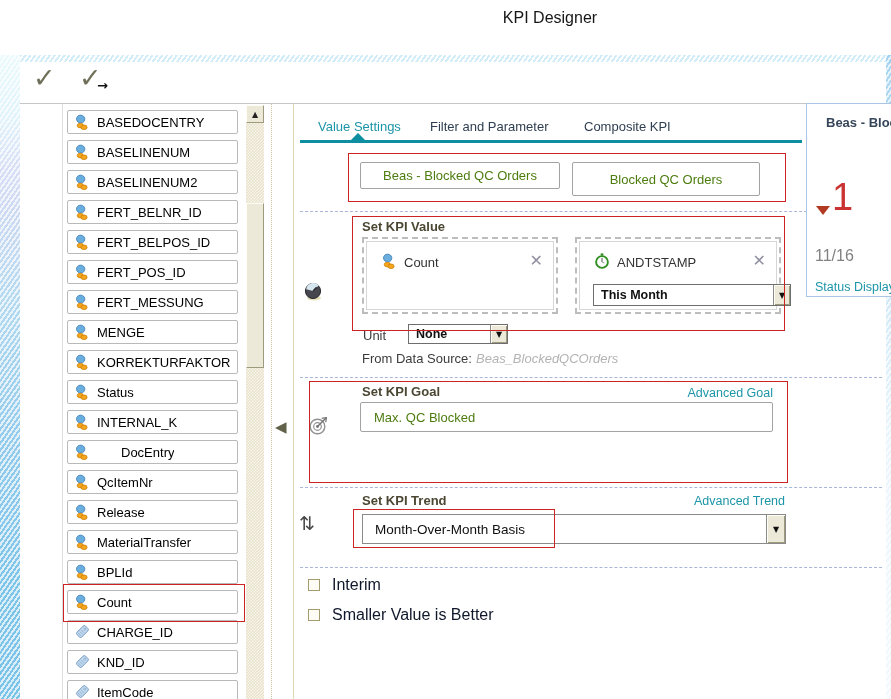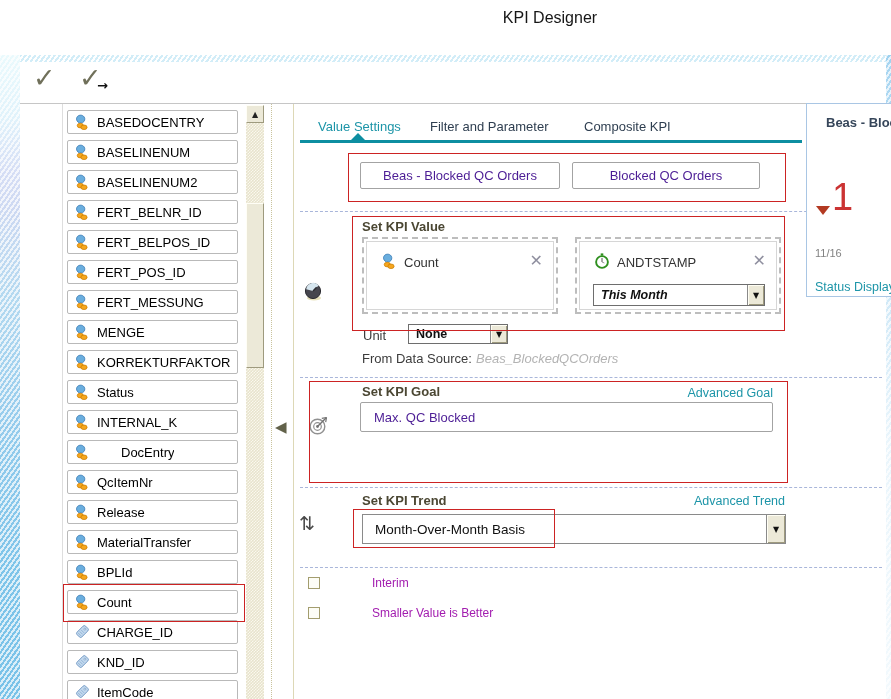--- a/index.html
+++ b/index.html
@@ -56,21 +56,21 @@
 
   
   .tab{position:absolute;top:119px;font-size:13px;color:#2e3e50;cursor:pointer;white-space:nowrap;}
   .tab.active{color:#1d95a8;}
   .tab-underline{position:absolute;left:300px;top:140px;width:502px;height:3px;background:#0d8ea1;}
   .tab-notch{position:absolute;left:350px;top:133px;width:0;height:0;
       border-left:8px solid transparent;border-right:8px solid transparent;border-bottom:8px solid #0d8ea1;}
 
   
   .input{position:absolute;background:#fff;border:1px solid #a3a3a3;border-radius:2px;
-      font-size:13px;color:#4c1d95;display:flex;align-items:center;box-sizing:border-box;white-space:nowrap;}
+      font-size:13px;color:#4d7c0f;display:flex;align-items:center;box-sizing:border-box;white-space:nowrap;}
   .input.center{justify-content:center;}
   .select{position:absolute;background:#fff;border:1px solid #6e6e6e;display:flex;align-items:stretch;
       font-size:12.5px;font-weight:bold;color:#101010;box-sizing:border-box;}
   .select .txt{flex:1;display:flex;align-items:center;padding-left:7px;white-space:nowrap;overflow:hidden;}
   .select .btn{width:16px;background:#ece9d8;border-left:1px solid #8a8a8a;display:flex;align-items:center;
       justify-content:center;font-size:8px;color:#111;
       box-shadow:inset 1px 1px 0 #fffef4,inset -1px -1px 0 #9e9a7e;cursor:pointer;
       font-family:"DejaVu Sans",sans-serif;}
   .dash{position:absolute;height:0;border-top:1px dashed #a9b6da;}
   .ann{position:absolute;border:1px solid #cc2323;pointer-events:none;z-index:40;}
@@ -82,30 +82,30 @@
   .x-icon{position:absolute;right:10px;top:9px;font-size:16px;font-weight:bold;color:#8f8f9f;
       font-family:"DejaVu Sans",sans-serif;cursor:pointer;}
   .plain-label{position:absolute;font-size:13px;color:#3c3c3c;white-space:nowrap;}
   .ds-value{position:absolute;font-size:13px;font-style:italic;color:#b3b3b3;white-space:nowrap;}
   .side-icon{position:absolute;}
   .trend-glyph{position:absolute;font-size:19px;color:#4a4a4a;font-family:"DejaVu Sans",sans-serif;}
 
   
   .cb-row{position:absolute;left:308px;display:flex;align-items:center;gap:12px;}
   .cb-box{width:12px;height:12px;background:#fdfdf6;border:1px solid #a39d6e;box-sizing:border-box;cursor:pointer;}
-  .cb-label{font-size:12px;color:#a21caf;white-space:nowrap;margin-left:40px;}
+  .cb-label{font-size:16px;color:#0f172a;white-space:nowrap;}
 
   
   .preview{position:absolute;left:806px;top:103px;width:120px;height:194px;background:#fff;
       border:1px solid #a9c6e4;box-sizing:border-box;z-index:10;}
   .pv-title{position:absolute;left:9px;top:11px;font-size:13px;font-weight:bold;color:#36465a;white-space:nowrap;padding-left:10px;}
   .pv-tri{position:absolute;left:9px;top:102px;width:0;height:0;
       border-left:7px solid transparent;border-right:7px solid transparent;border-top:9px solid #b33a22;}
   .pv-value{position:absolute;left:25px;top:74px;font-size:38px;line-height:1;color:#cb3333;}
-  .pv-page{position:absolute;left:8px;top:143px;font-size:11px;color:#828282;}
+  .pv-page{position:absolute;left:8px;top:143px;font-size:16px;color:#828282;}
   .pv-link{position:absolute;left:8px;top:176px;font-size:12.5px;color:#1d95a8;cursor:pointer;white-space:nowrap;}
 </style>
 </head>
 <body>
 
 <div class="stage">
 
   <div class="page-title">KPI Designer</div>
 
   <div class="frame-top"></div>
@@ -342,21 +342,21 @@
 
   <div id="tab-bar">
       <div class="tab active" style="left: 318px;">Value Settings</div>
       <div class="tab" style="left: 430px;">Filter and Parameter</div>
       <div class="tab" style="left: 584px;">Composite KPI</div>
     </div>
   <div class="tab-underline"></div>
   <div class="tab-notch"></div>
 
   <div class="input center" style="left:360px;top:162px;width:200px;height:27px;">Beas - Blocked QC Orders</div>
-  <div class="input center" style="left:572px;top:162px;width:188px;height:27px;">Blocked QC Orders</div>
+  <div class="input center" style="left:572px;top:162px;width:188px;height:34px;">Blocked QC Orders</div>
 
   <div class="dash" style="left:300px;top:211px;width:582px;"></div>
 
   <div class="side-icon" style="left:304px;top:282px;">
     <svg width="19" height="19" viewBox="0 0 19 19">
       <ellipse cx="10" cy="16" rx="7" ry="2.4" fill="#e8e2bc"></ellipse>
       <circle cx="9" cy="9" r="7.6" fill="#46464e" stroke="#2c2c32" stroke-width="1"></circle>
       <path d="M9 9 L2.2 7.2 A7 7 0 0 1 14.6 3.4 Z" fill="#d6e6ef"></path>
       <line x1="9" y1="9" x2="12.6" y2="5.2" stroke="#2c2c32" stroke-width="1.4"></line>
     </svg>
@@ -386,21 +386,21 @@
           <svg width="16" height="16" viewBox="0 0 16 16">
             <rect x="6.7" y="0.4" width="2.6" height="2.2" fill="#2f8f1f"></rect>
             <circle cx="8" cy="9" r="5.9" fill="#fff" stroke="#2f8f1f" stroke-width="1.9"></circle>
             <line x1="8" y1="9" x2="8" y2="5" stroke="#555" stroke-width="1"></line>
             <line x1="8" y1="9" x2="10.4" y2="10" stroke="#999" stroke-width="1"></line>
           </svg>
         </span>
         <span>ANDTSTAMP</span>
       </div>
       <span class="x-icon">✕</span>
-      <div class="select" style="left:13px;top:42px;width:172px;height:22px;font-style:italic;">
+      <div class="select" style="left:13px;top:42px;width:198px;height:22px;">
         <span class="txt">This Month</span>
         <span class="btn">▼</span>
       </div>
     </div>
   </div>
 
   <div class="plain-label" style="left:363px;top:328px;">Unit</div>
   <div class="select" style="left:408px;top:324px;width:100px;height:20px;">
     <span class="txt">None</span>
     <span class="btn">▼</span>

